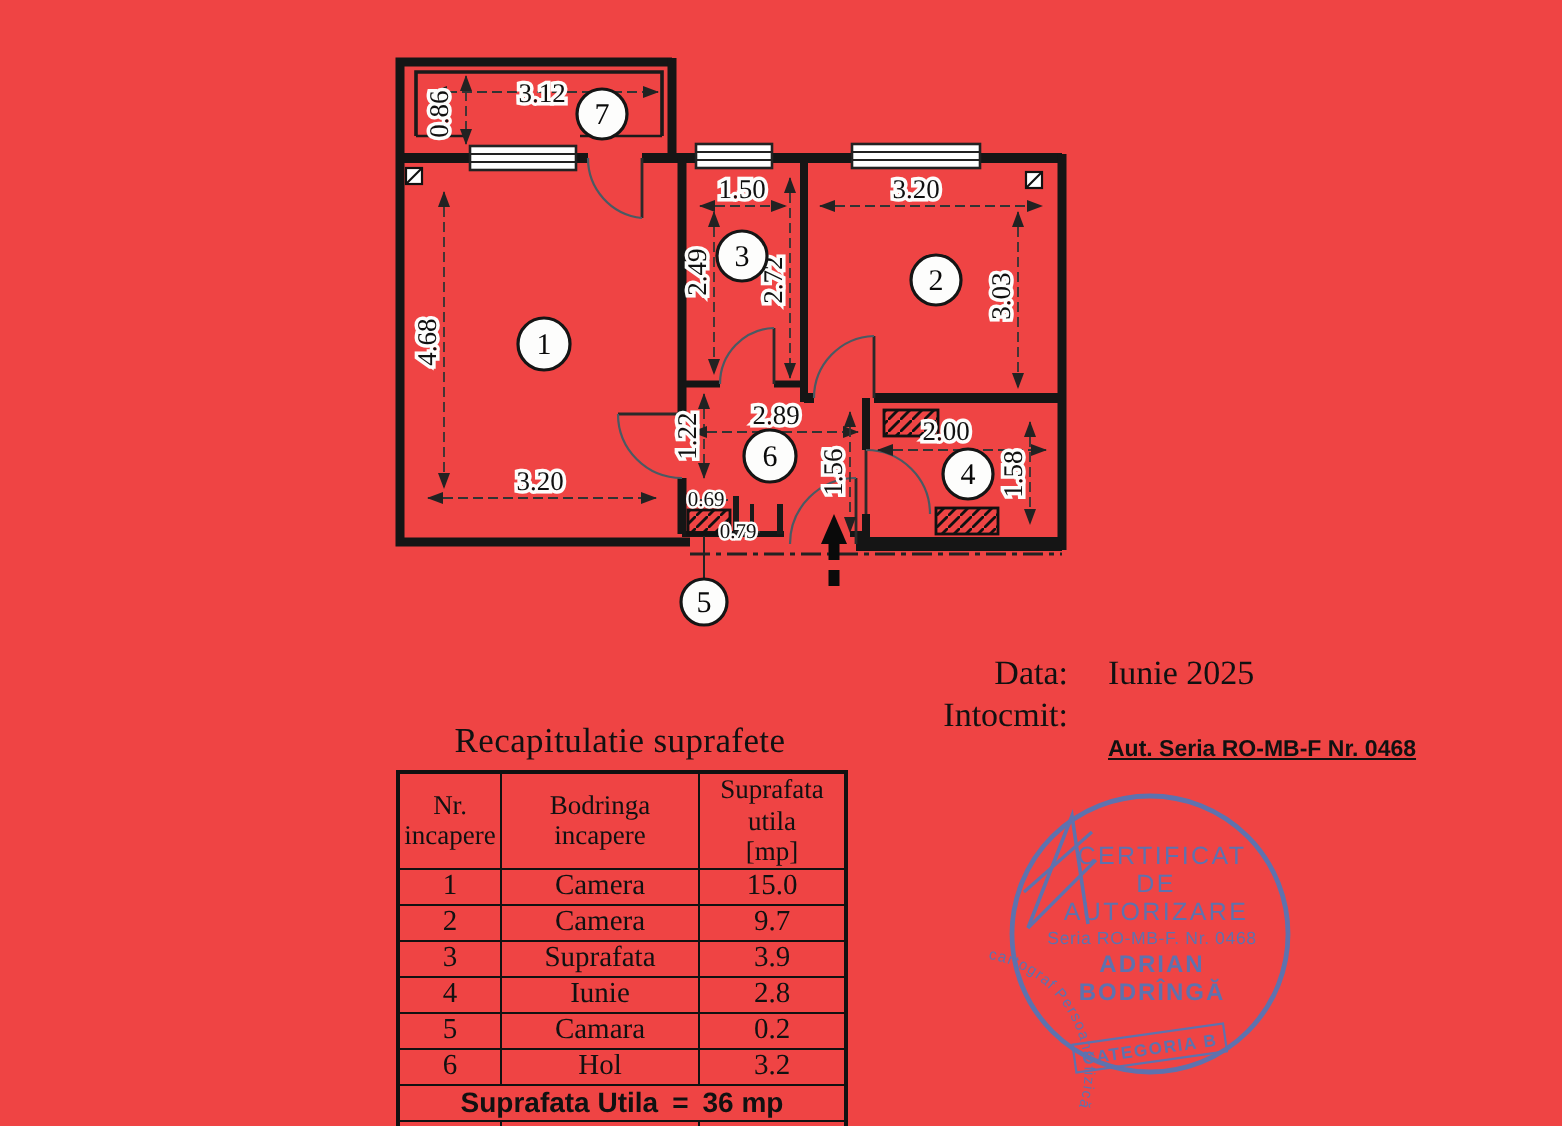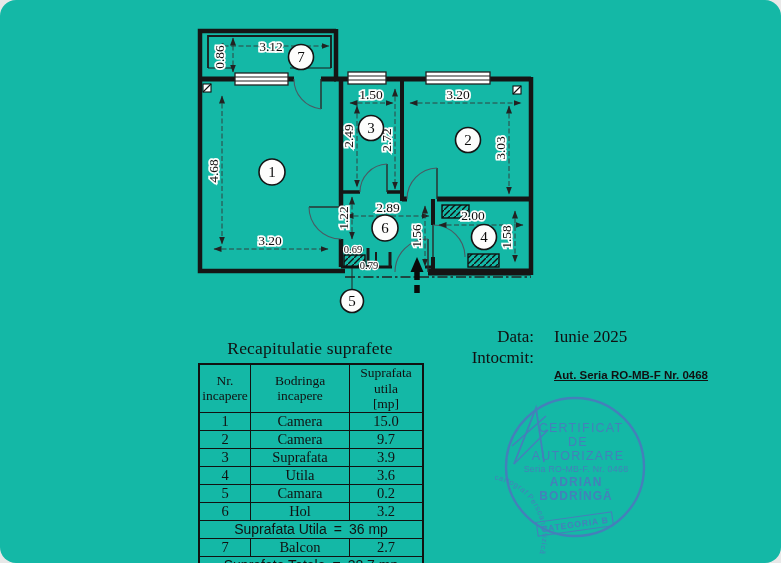--- a/index.html
+++ b/index.html
@@ -1,17 +1,17 @@
 <!DOCTYPE html>
 <html style="--stamp: #4b79bd;"><head>
 <meta charset="utf-8">
 <style>
   html,body{margin:0;padding:0;background:#e8e8e8;}
-  .page{position:relative;width:781px;height:563px;background:#14b8a6;overflow:hidden;
-        font-family:"Liberation Serif",serif;color:#111;border-radius:16px;}
+  .page{position:relative;width:781px;height:563px;background:#ef4444;overflow:hidden;
+        font-family:"Liberation Serif",serif;color:#111;}
   svg text{user-select:none;}
 
   
   .plan{position:absolute;left:0;top:0;}
   .wall{stroke:#151515;fill:none;}
   .thinwall{stroke:#1a1a1a;fill:none;}
   .dimline{stroke:#333;stroke-width:0.9;fill:none;stroke-dasharray:5 2.5;}
   .door{stroke:#4a5a63;stroke-width:1.1;fill:none;}
   .doorleaf{stroke:#2a2a2a;stroke-width:1.4;fill:none;}
   .dimtext{font:13.5px "Liberation Serif",serif;fill:#101010;text-anchor:middle;
@@ -26,27 +26,27 @@
 
   
   .meta{position:absolute;left:428px;top:326px;width:300px;}
   .meta .row{display:grid;grid-template-columns:106px auto;column-gap:5px;line-height:21px;gap:20px;}
   .meta .lbl{text-align:right;font-size:17px;}
   .meta .val{font-size:17px;}
   .meta .aut{font-family:"Liberation Sans",sans-serif;font-weight:700;font-size:11.5px;line-height:15px;text-decoration:underline;}
 
   
   .recap{position:absolute;left:198px;top:338px;width:224px;}
-  .recap-title{text-align:center;font-size:17.5px;margin-bottom:4px;letter-spacing:.2px;}
+  .recap-title{text-align:center;font-size:17.5px;margin-bottom:4px;letter-spacing:.2px;margin-top:22px;}
   table.areas{border-collapse:collapse;width:222px;border:2.2px solid #111;table-layout:fixed;}
   table.areas td{border:1.3px solid #111;text-align:center;padding:0;overflow:hidden;}
   td.c1{width:50px;} td.c2{width:98px;} td.c3{width:72px;}
   .hdr td{font-size:13.5px;line-height:15.5px;height:39px;}
   .drow td{font-size:14.5px;height:17px;line-height:17px;}
-  .sumrow td{font-family:"Liberation Sans",sans-serif;font-weight:400;font-size:14px;
+  .sumrow td{font-family:"Liberation Sans",sans-serif;font-weight:700;font-size:14px;
              height:17px;line-height:16px;border-top:2.2px solid #111;}
   .sumrow .eq{margin:0 7px;}
 
   
   .stamp{position:absolute;left:492px;top:384px;opacity:.88;}
   .stamp-stroke{stroke:var(--stamp,#4b79bd);fill:none;}
   .stamp-fill{fill:var(--stamp,#4b79bd);}
   .st-title{font:12.5px "Liberation Sans",sans-serif;letter-spacing:1.2px;text-anchor:middle;}
   .st-serial{font:8.8px "Liberation Sans",sans-serif;text-anchor:middle;letter-spacing:.3px;}
   .st-name{font:700 12px "Liberation Sans",sans-serif;letter-spacing:1px;text-anchor:middle;}
@@ -248,22 +248,22 @@
             <td>Camera</td>
             <td>9.7</td>
       </tr>
       <tr class="drow">
         <td>3</td>
             <td>Suprafata</td>
             <td>3.9</td>
       </tr>
       <tr class="drow">
         <td>4</td>
-            <td>Utila</td>
-            <td>3.6</td>
+            <td>Iunie</td>
+            <td>2.8</td>
       </tr>
       <tr class="drow">
         <td>5</td>
             <td>Camara</td>
             <td>0.2</td>
       </tr>
       <tr class="drow">
         <td>6</td>
             <td>Hol</td>
             <td>3.2</td>

